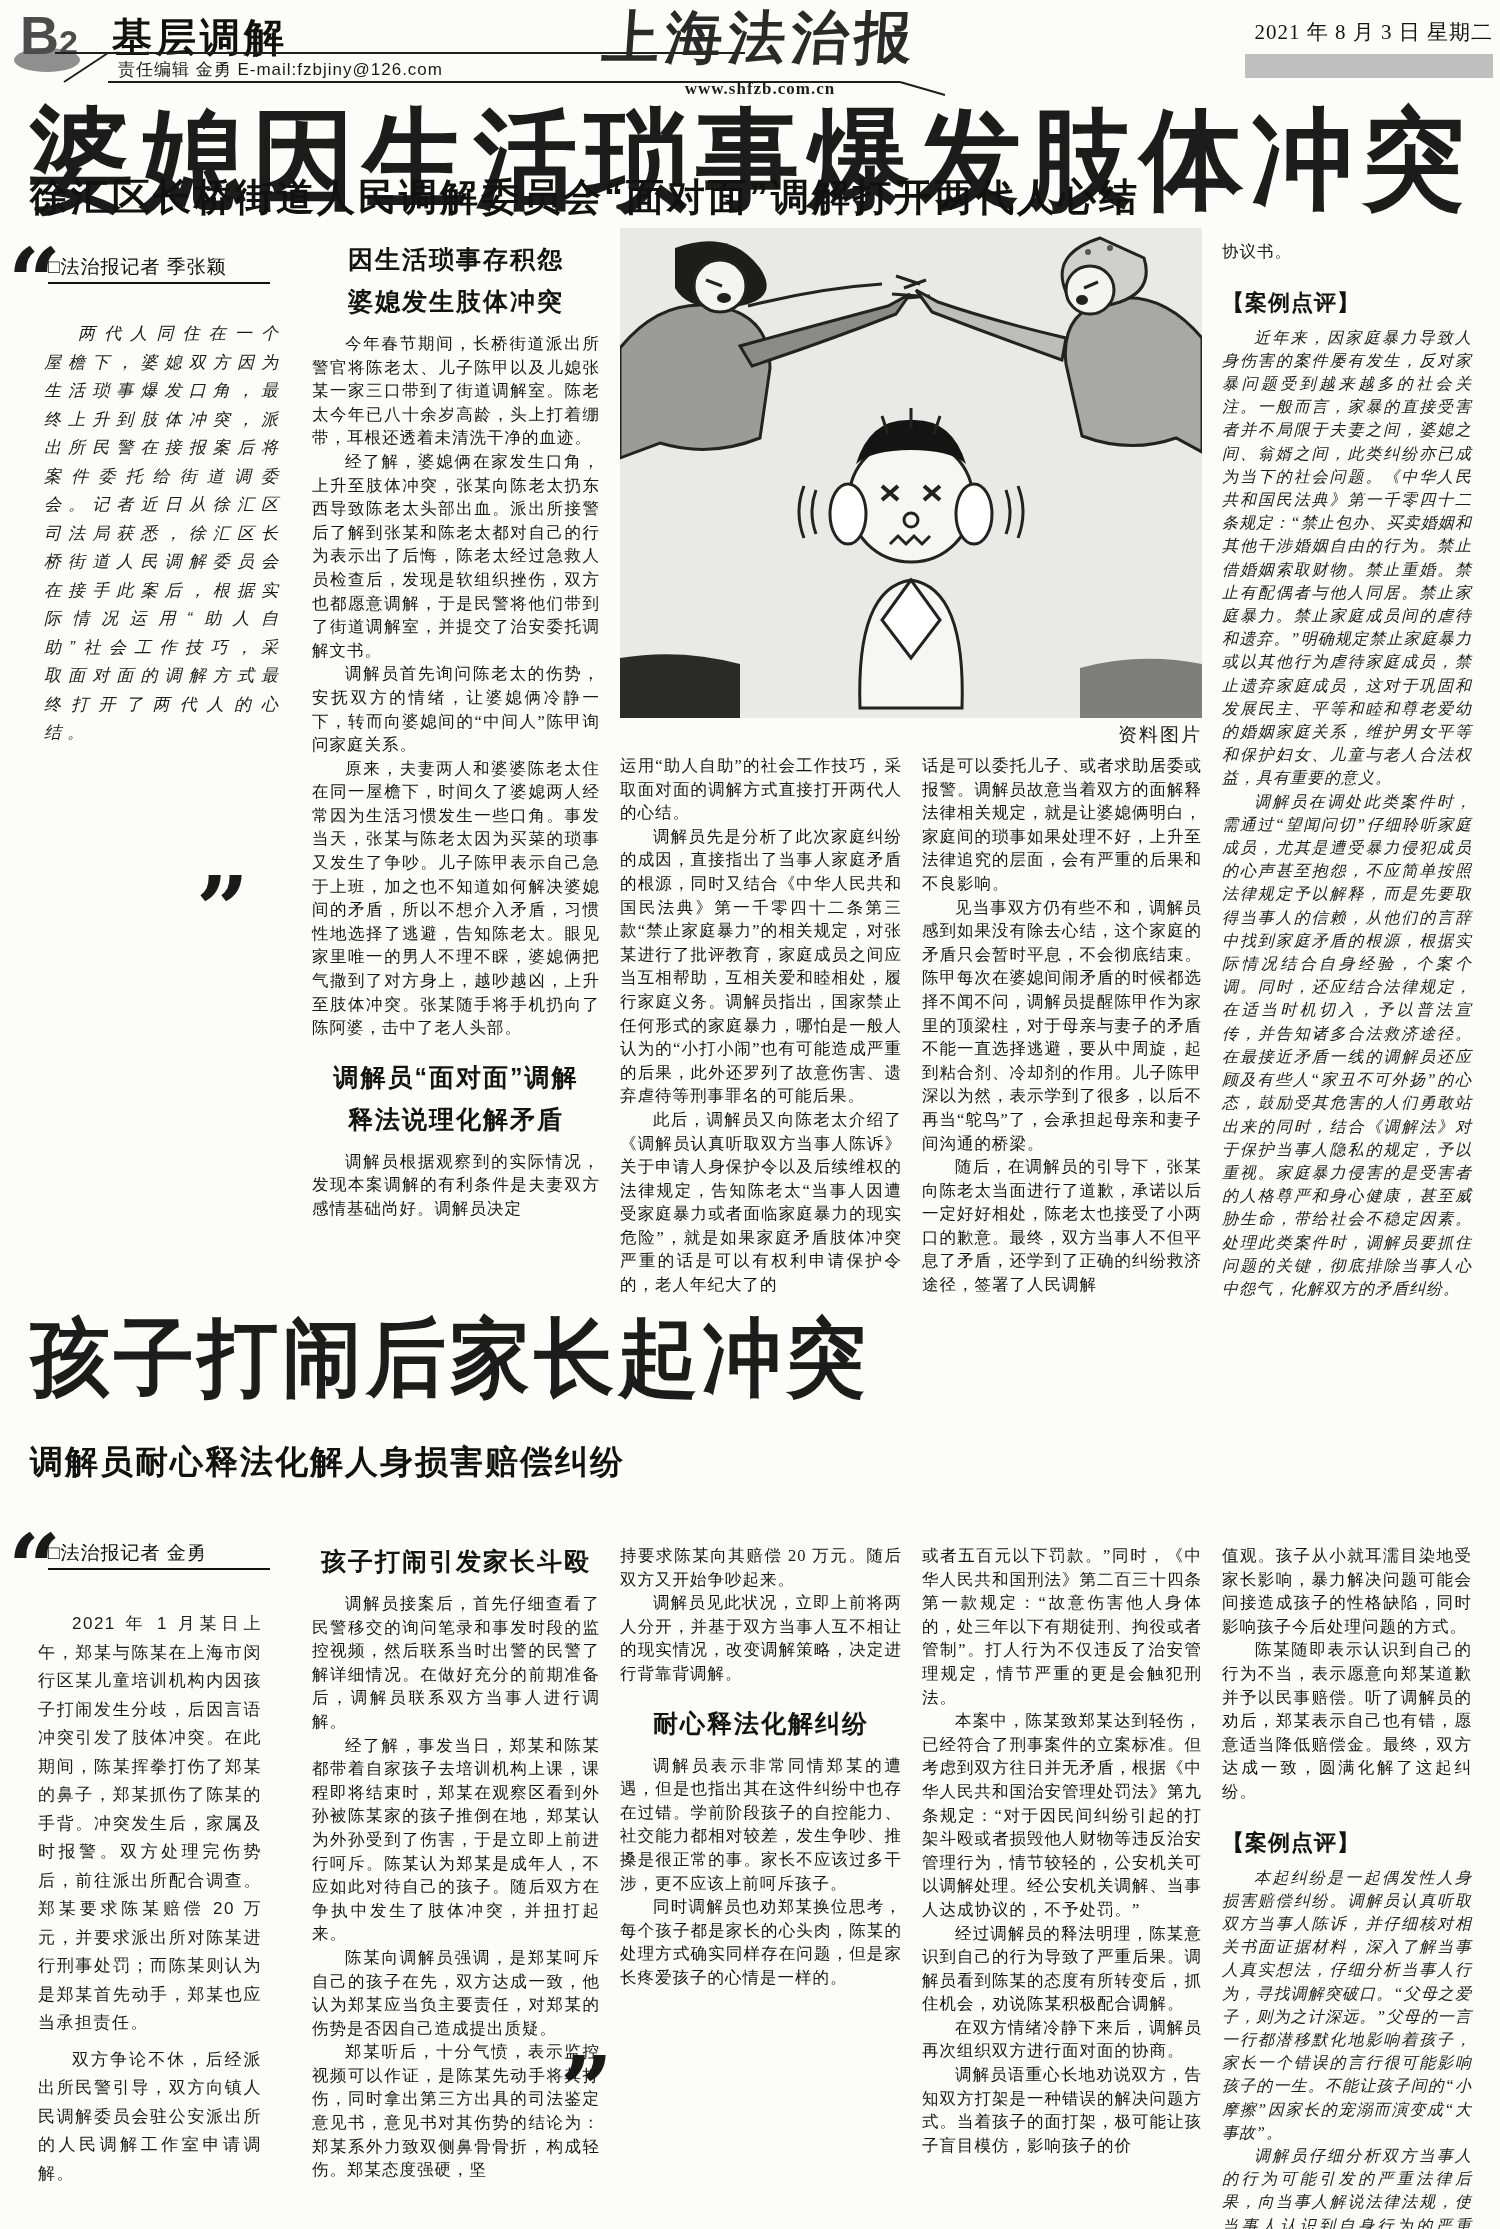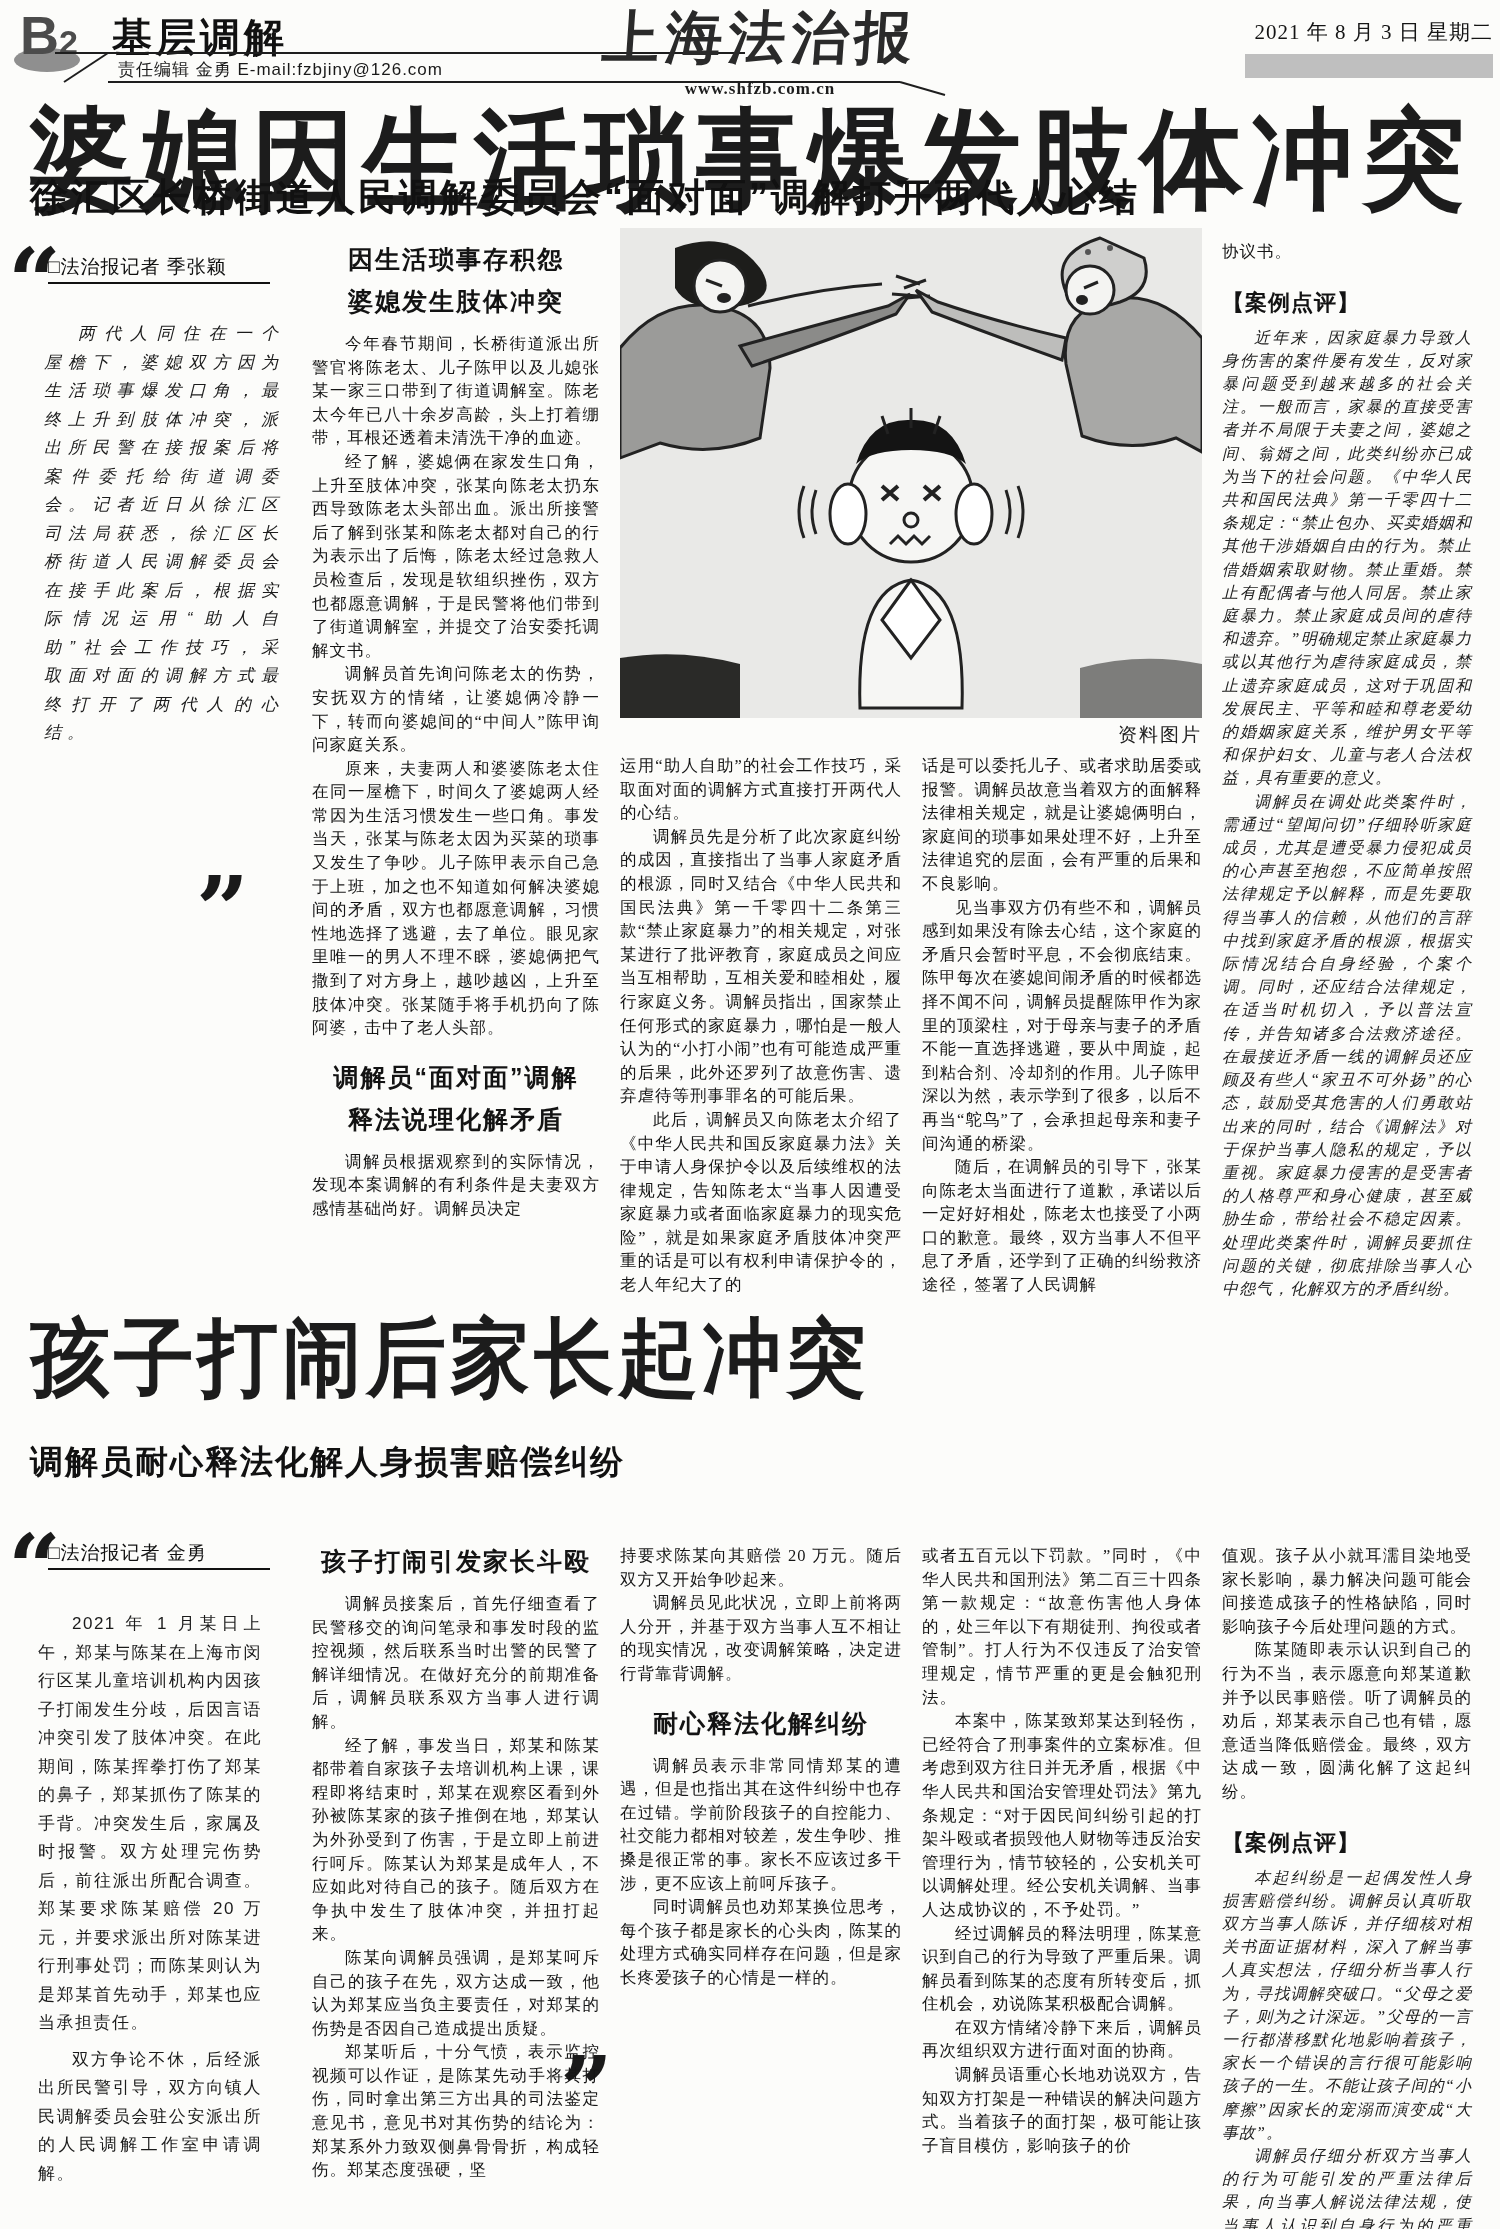--- a/index.html
+++ b/index.html
@@ -81,21 +81,21 @@
 <div class="abs quote" style="left:196px;top:880px;">”</div>
 
 <div class="abs bodycol" style="left:312px;top:238px;width:288px;">
   <div class="sec-head">
     <span>因生活琐事存积怨</span><br>
     <span>婆媳发生肢体冲突</span>
   </div>
   <p>今年春节期间，长桥街道派出所警官将陈老太、儿子陈甲以及儿媳张某一家三口带到了街道调解室。陈老太今年已八十余岁高龄，头上打着绷带，耳根还透着未清洗干净的血迹。</p>
   <p>经了解，婆媳俩在家发生口角，上升至肢体冲突，张某向陈老太扔东西导致陈老太头部出血。派出所接警后了解到张某和陈老太都对自己的行为表示出了后悔，陈老太经过急救人员检查后，发现是软组织挫伤，双方也都愿意调解，于是民警将他们带到了街道调解室，并提交了治安委托调解文书。</p>
   <p>调解员首先询问陈老太的伤势，安抚双方的情绪，让婆媳俩冷静一下，转而向婆媳间的“中间人”陈甲询问家庭关系。</p>
-  <p>原来，夫妻两人和婆婆陈老太住在同一屋檐下，时间久了婆媳两人经常因为生活习惯发生一些口角。事发当天，张某与陈老太因为买菜的琐事又发生了争吵。儿子陈甲表示自己急于上班，加之也不知道如何解决婆媳间的矛盾，双方也都愿意调解，习惯性地选择了逃避，去了单位。眼见家里唯一的男人不理不睬，婆媳俩把气撒到了对方身上，越吵越凶，上升至肢体冲突。张某随手将手机扔向了陈阿婆，击中了老人头部。</p>
+  <p>原来，夫妻两人和婆婆陈老太住在同一屋檐下，时间久了婆媳两人经常因为生活习惯发生一些口角。事发当天，张某与陈老太因为买菜的琐事又发生了争吵。儿子陈甲表示自己急于上班，加之也不知道如何解决婆媳间的矛盾，所以不想介入矛盾，习惯性地选择了逃避，告知陈老太。眼见家里唯一的男人不理不睬，婆媳俩把气撒到了对方身上，越吵越凶，上升至肢体冲突。张某随手将手机扔向了陈阿婆，击中了老人头部。</p>
   <div class="sec-head mid">
     <span>调解员“面对面”调解</span><br>
     <span>释法说理化解矛盾</span>
   </div>
   <p>调解员根据观察到的实际情况，发现本案调解的有利条件是夫妻双方感情基础尚好。调解员决定</p>
 </div>
 
 <div class="abs" style="left:620px;top:228px;width:582px;height:490px;">
   <svg width="582" height="490" viewBox="0 0 582 490">
     <rect x="0" y="0" width="582" height="490" fill="#e9e9e7"></rect>
@@ -136,21 +136,21 @@
 
     <path d="M0,430 Q60,420 120,436 L120,490 L0,490 Z" fill="#2a2a28"></path>
     <path d="M582,436 Q520,424 460,440 L460,490 L582,490 Z" fill="#7d7d7b"></path>
   </svg>
 </div>
 <div class="abs caption" style="left:620px;top:722px;width:582px;">资料图片</div>
 
 <div class="abs bodycol" style="left:620px;top:754px;width:282px;">
   <p class="cont">运用“助人自助”的社会工作技巧，采取面对面的调解方式直接打开两代人的心结。</p>
   <p>调解员先是分析了此次家庭纠纷的成因，直接指出了当事人家庭矛盾的根源，同时又结合《中华人民共和国民法典》第一千零四十二条第三款“禁止家庭暴力”的相关规定，对张某进行了批评教育，家庭成员之间应当互相帮助，互相关爱和睦相处，履行家庭义务。调解员指出，国家禁止任何形式的家庭暴力，哪怕是一般人认为的“小打小闹”也有可能造成严重的后果，此外还罗列了故意伤害、遗弃虐待等刑事罪名的可能后果。</p>
-  <p>此后，调解员又向陈老太介绍了《中华人民共和国反家庭暴力法》关于申请人身保护令以及后续维权的法律规定，告知陈老太“当事人因遭受家庭暴力或者面临家庭暴力的现实危险”，就是如果家庭矛盾肢体冲突严重的话是可以有权利申请保护令的，老人年纪大了的</p>
+  <p>此后，调解员又向陈老太介绍了《调解员认真听取双方当事人陈诉》关于申请人身保护令以及后续维权的法律规定，告知陈老太“当事人因遭受家庭暴力或者面临家庭暴力的现实危险”，就是如果家庭矛盾肢体冲突严重的话是可以有权利申请保护令的，老人年纪大了的</p>
 </div>
 
 <div class="abs bodycol" style="left:922px;top:754px;width:280px;">
   <p class="cont">话是可以委托儿子、或者求助居委或报警。调解员故意当着双方的面解释法律相关规定，就是让婆媳俩明白，家庭间的琐事如果处理不好，上升至法律追究的层面，会有严重的后果和不良影响。</p>
   <p>见当事双方仍有些不和，调解员感到如果没有除去心结，这个家庭的矛盾只会暂时平息，不会彻底结束。陈甲每次在婆媳间闹矛盾的时候都选择不闻不问，调解员提醒陈甲作为家里的顶梁柱，对于母亲与妻子的矛盾不能一直选择逃避，要从中周旋，起到粘合剂、冷却剂的作用。儿子陈甲深以为然，表示学到了很多，以后不再当“鸵鸟”了，会承担起母亲和妻子间沟通的桥梁。</p>
   <p>随后，在调解员的引导下，张某向陈老太当面进行了道歉，承诺以后一定好好相处，陈老太也接受了小两口的歉意。最终，双方当事人不但平息了矛盾，还学到了正确的纠纷救济途径，签署了人民调解</p>
 </div>
 
 <div class="abs bodycol" style="left:1222px;top:240px;width:250px;">
   <p class="cont">协议书。</p>

